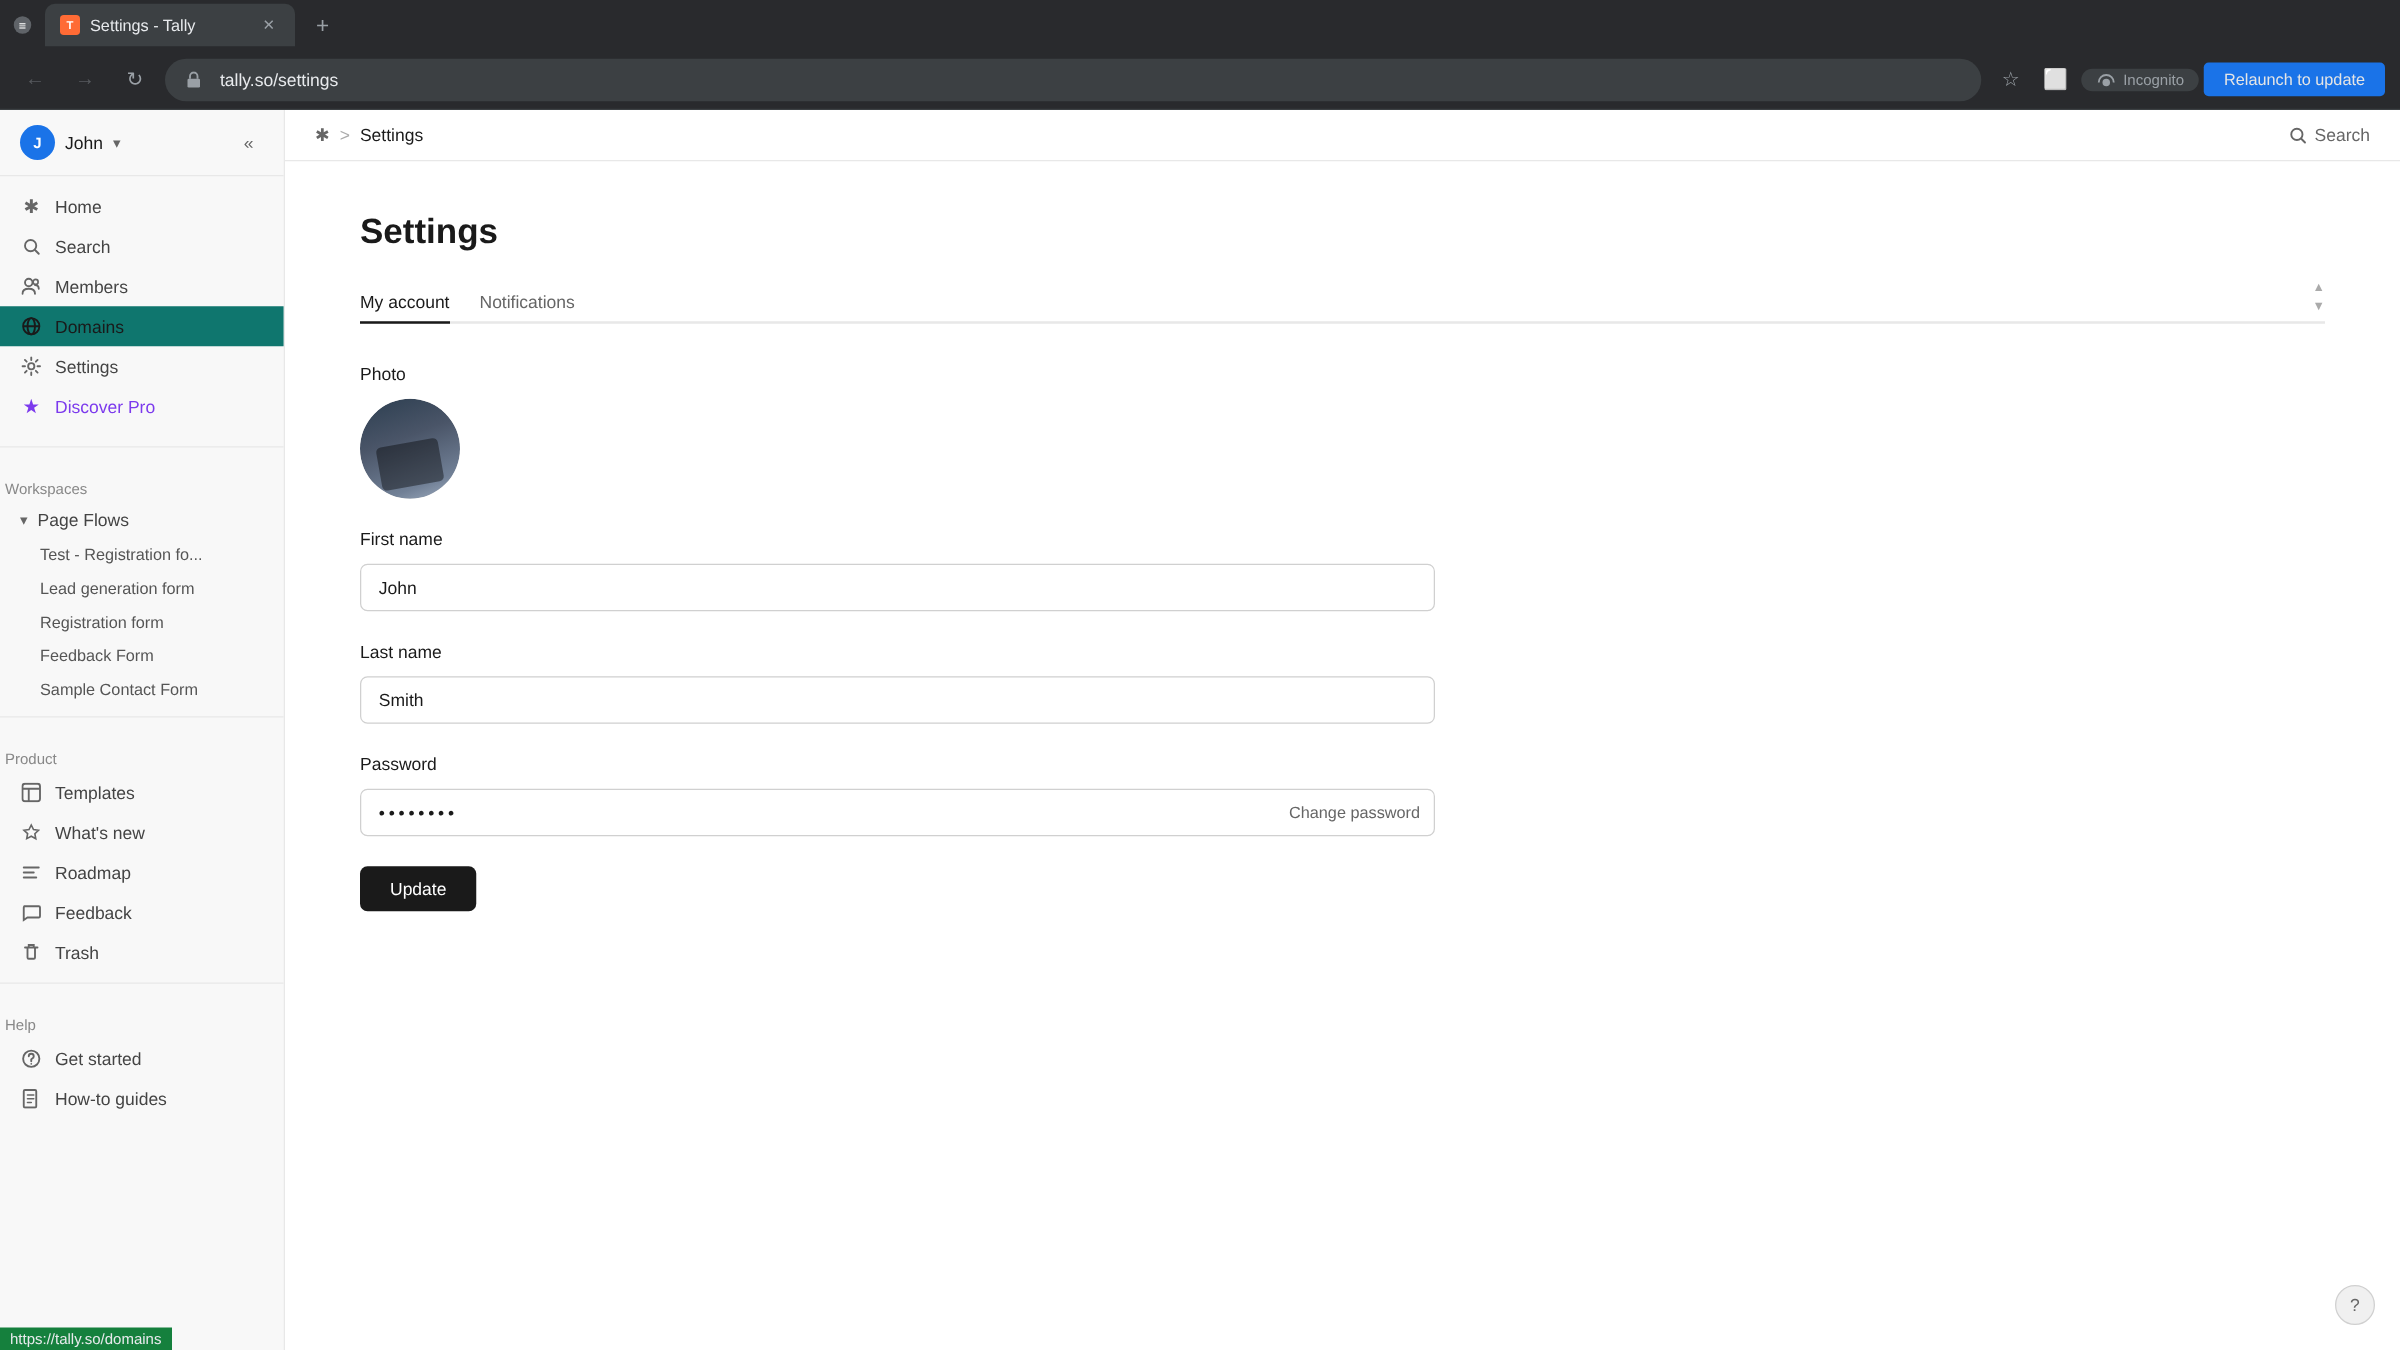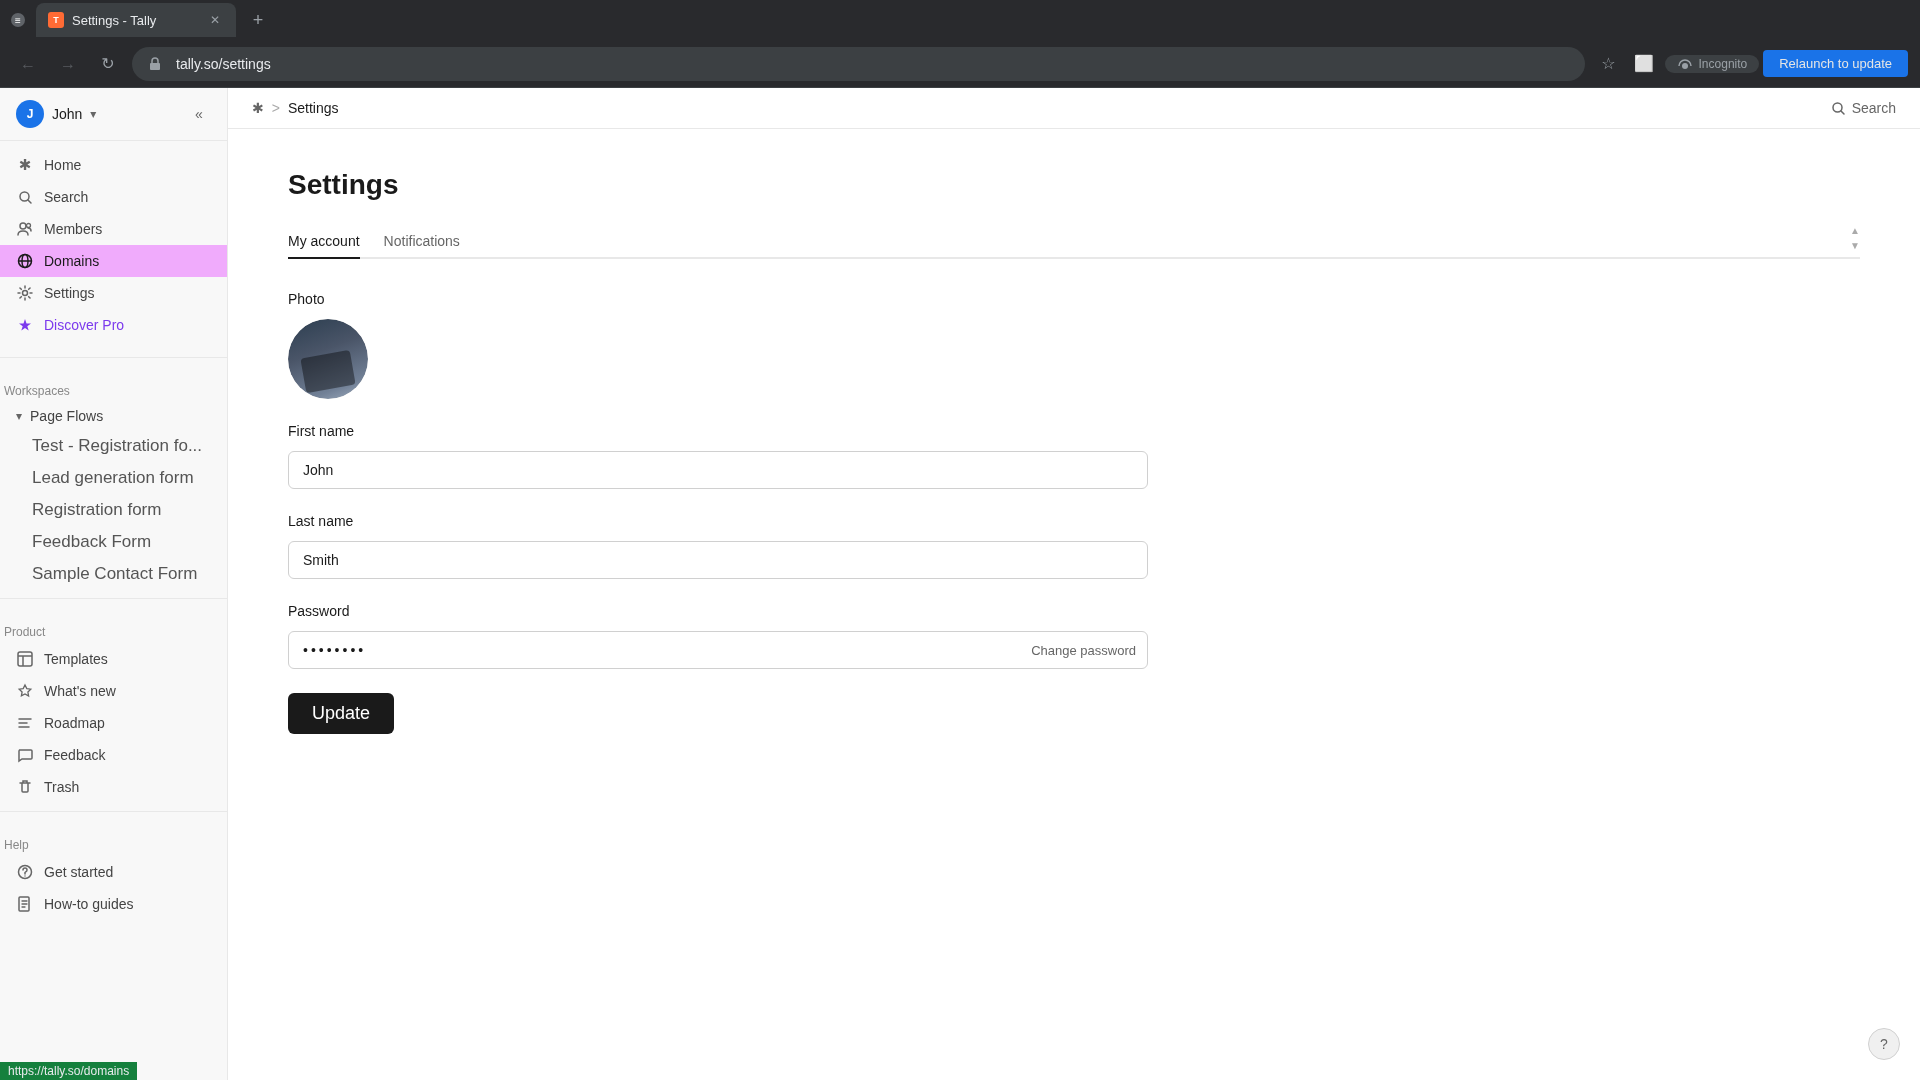--- a/index.html
+++ b/index.html
@@ -29,33 +29,33 @@
     
     .sidebar { width: 228px; background: #f8f8f8; border-right: 1px solid #e8e8e8; display: flex; flex-direction: column; overflow-y: auto; flex-shrink: 0; }
     .sidebar-header { padding: 12px 16px; display: flex; align-items: center; justify-content: space-between; border-bottom: 1px solid #e8e8e8; }
     .user-info { display: flex; align-items: center; gap: 8px; cursor: pointer; }
     .user-avatar { width: 28px; height: 28px; border-radius: 50%; background: #1a73e8; display: flex; align-items: center; justify-content: center; color: white; font-size: 12px; font-weight: bold; }
     .user-name { font-size: 14px; font-weight: 500; color: #1a1a1a; }
     .collapse-btn { width: 24px; height: 24px; border-radius: 4px; display: flex; align-items: center; justify-content: center; cursor: pointer; color: #666; font-size: 14px; }
 
     .sidebar-nav { padding: 8px 0; }
     .nav-item { display: flex; align-items: center; gap: 10px; padding: 7px 16px; cursor: pointer; color: #444; font-size: 14px; border-radius: 0; }
-    .nav-item.active { background: #f0abfc; color: #1a1a1a; font-weight: 500; }
+    .nav-item.active { background: #0f766e; color: #1a1a1a; font-weight: 500; }
     .nav-item .nav-icon { width: 18px; height: 18px; display: flex; align-items: center; justify-content: center; font-size: 15px; color: #666; flex-shrink: 0; }
     .nav-item.active .nav-icon { color: #1a1a1a; }
     .nav-item.discover-pro { color: #7c3aed; }
     .nav-item.discover-pro .nav-icon { color: #7c3aed; }
 
     .sidebar-section { padding: 16px 4px 4px; }
     .sidebar-section-title { font-size: 12px; color: #888; font-weight: 500; text-transform: none; }
 
     .workspace-header { display: flex; align-items: center; gap: 8px; padding: 6px 16px; cursor: pointer; color: #444; font-size: 14px; font-weight: 500; }
     .workspace-chevron { font-size: 12px; color: #666; }
 
-    .workspace-item { display: flex; padding: 6px 16px 6px 32px; cursor: pointer; color: #555; font-size: 17px; }
+    .workspace-item { display: flex; padding: 6px 16px 6px 32px; cursor: pointer; color: #555; font-size: 13px; }
 
     .sidebar-divider { height: 1px; background: #e8e8e8; margin: 8px 0; }
 
     
     .main-content { flex: 1; display: flex; flex-direction: column; overflow: hidden; background: #fff; }
     .main-header { padding: 12px 24px; display: flex; align-items: center; justify-content: space-between; border-bottom: 1px solid #e8e8e8; }
     .breadcrumb { display: flex; align-items: center; gap: 8px; color: #666; font-size: 14px; }
     .breadcrumb-sep { color: #aaa; }
     .breadcrumb-current { color: #1a1a1a; font-weight: 500; }
     .header-search { display: flex; align-items: center; gap: 6px; color: #666; cursor: pointer; font-size: 14px; }
@@ -76,21 +76,21 @@
     .field-group { margin-bottom: 24px; }
     .text-input { width: 100%; border: 1px solid #d0d0d0; border-radius: 6px; padding: 10px 14px; font-size: 14px; color: #1a1a1a; outline: none; background: #fff; }
 
     .email-input-wrapper { position: relative; width: 100%; }
     .email-input-wrapper .text-input { padding-right: 120px; }
     .change-link { position: absolute; right: 12px; top: 50%; transform: translateY(-50%); color: #666; font-size: 13px; cursor: pointer; background: none; border: none; }
 
     .password-input-wrapper { position: relative; width: 100%; }
     .password-input-wrapper .text-input { padding-right: 140px; letter-spacing: 3px; }
 
-    .update-btn { background: #1a1a1a; color: white; border: none; border-radius: 6px; padding: 10px 24px; font-size: 18px; font-weight: 500; cursor: pointer; }
+    .update-btn { background: #1a1a1a; color: white; border: none; border-radius: 6px; padding: 10px 24px; font-size: 14px; font-weight: 500; cursor: pointer; }
 
     
     .status-bar { position: fixed; bottom: 0; left: 0; background: #15803d; color: #e8eaed; font-size: 12px; padding: 2px 8px; z-index: 1000; }
 
     
     .help-btn { position: fixed; bottom: 20px; right: 20px; width: 32px; height: 32px; border-radius: 50%; background: #f0f0f0; border: 1px solid #d0d0d0; display: flex; align-items: center; justify-content: center; cursor: pointer; font-size: 14px; color: #666; }
   </style>
 </head>
 <body>
 

